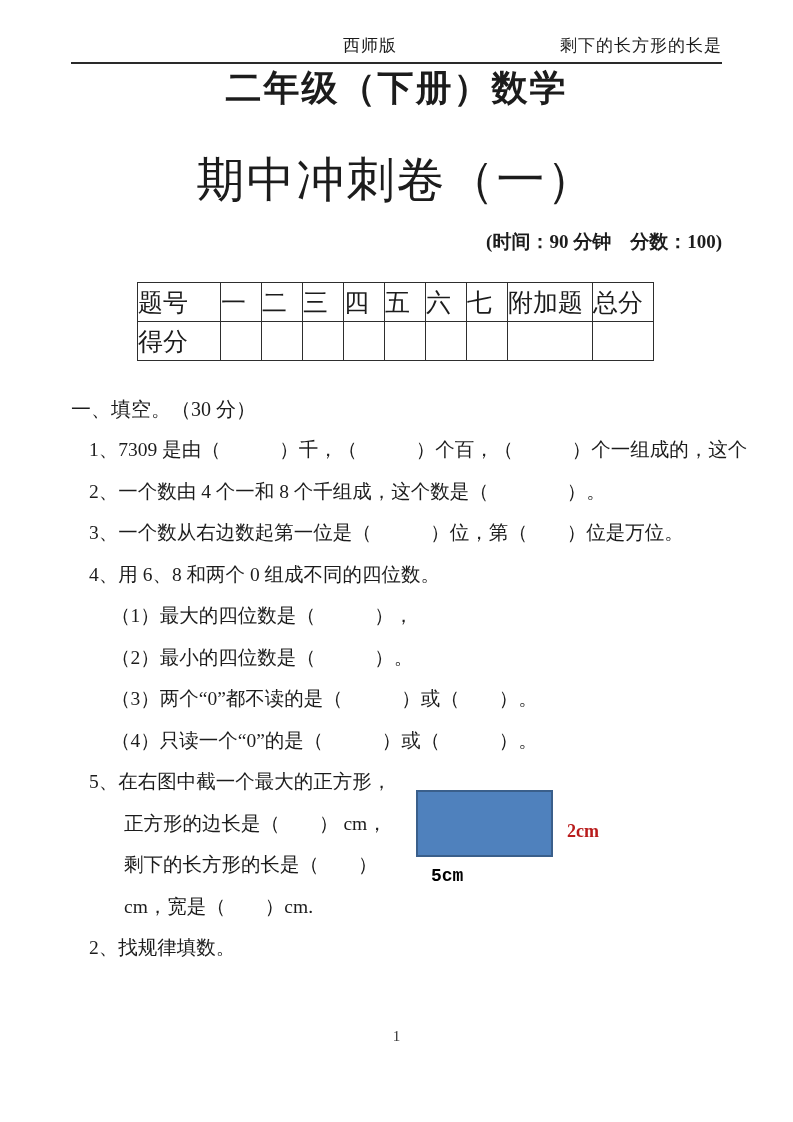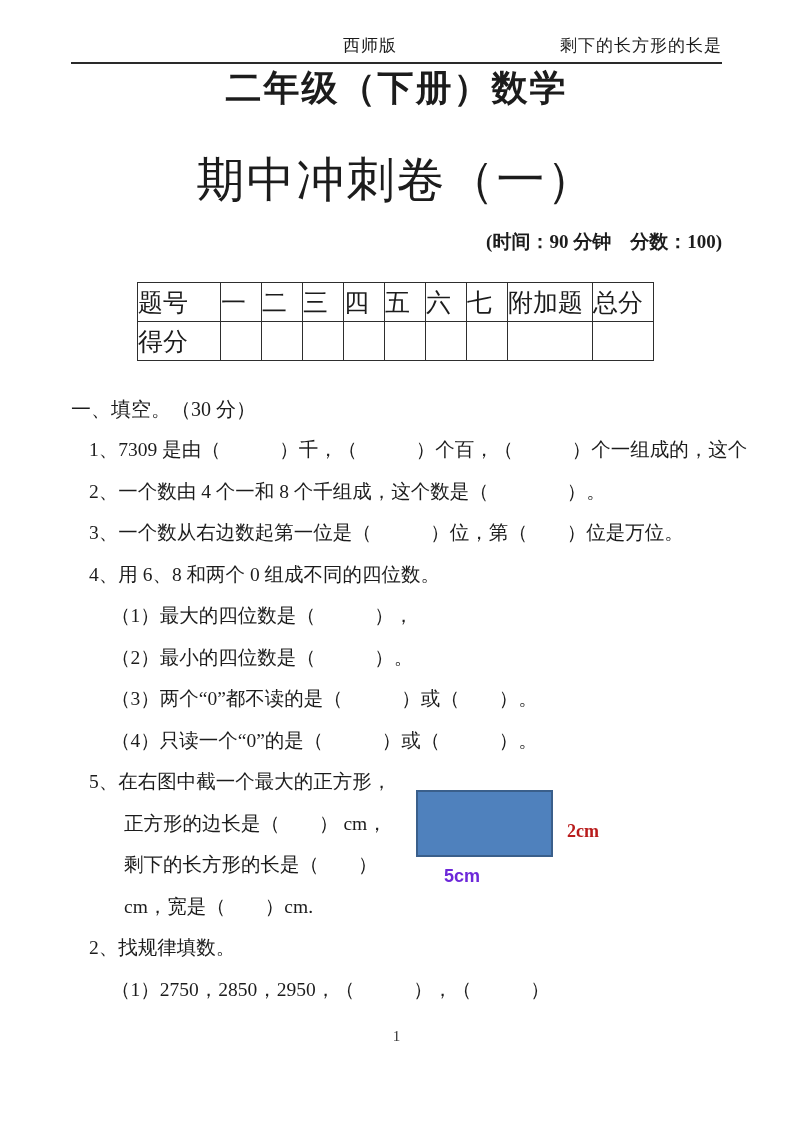--- a/index.html
+++ b/index.html
@@ -93,26 +93,26 @@
     left: 151px;
     top: 20px;
     font-family: Liberation Serif, serif;
     font-size: 18px;
     font-weight: bold;
     color: #b91c1c;
     margin-top: 11px;
   }
   .q5-wlabel {
     position: absolute;
-    left: 28px;
+    left: 15px;
     top: 76px;
-    font-family: Liberation Sans, sans-serif;
+    font-family: Liberation Mono, monospace;
     font-size: 18px;
     font-weight: bold;
-    color: #6d28d9;
+    color: #000000;
   }
   
   .footer {
     position: absolute;
     left: 0;
     right: 0;
     top: 1028px;
     text-align: center;
     font-size: 15px;
     color: #333;
@@ -193,17 +193,16 @@
     <div class="line ind-q5">剩下的长方形的长是（　　）</div>
     <div class="line ind-q5">cm，宽是（　　）cm.</div>
     <div class="q5-figure">
       <div class="q5-rect" style="background-color: rgb(79, 129, 189);"></div>
       <span class="q5-hlabel">2cm</span>
       <span class="q5-wlabel">5cm</span>
     </div>
   </div>
 
   <div class="line ind-q">2、找规律填数。</div>
-  <div class="line ind-sub">（1）2750，2850，2950，（　　　），（　　　）</div>
 
   <div class="footer">1</div>
 
 </div>
 
 </body></html>

